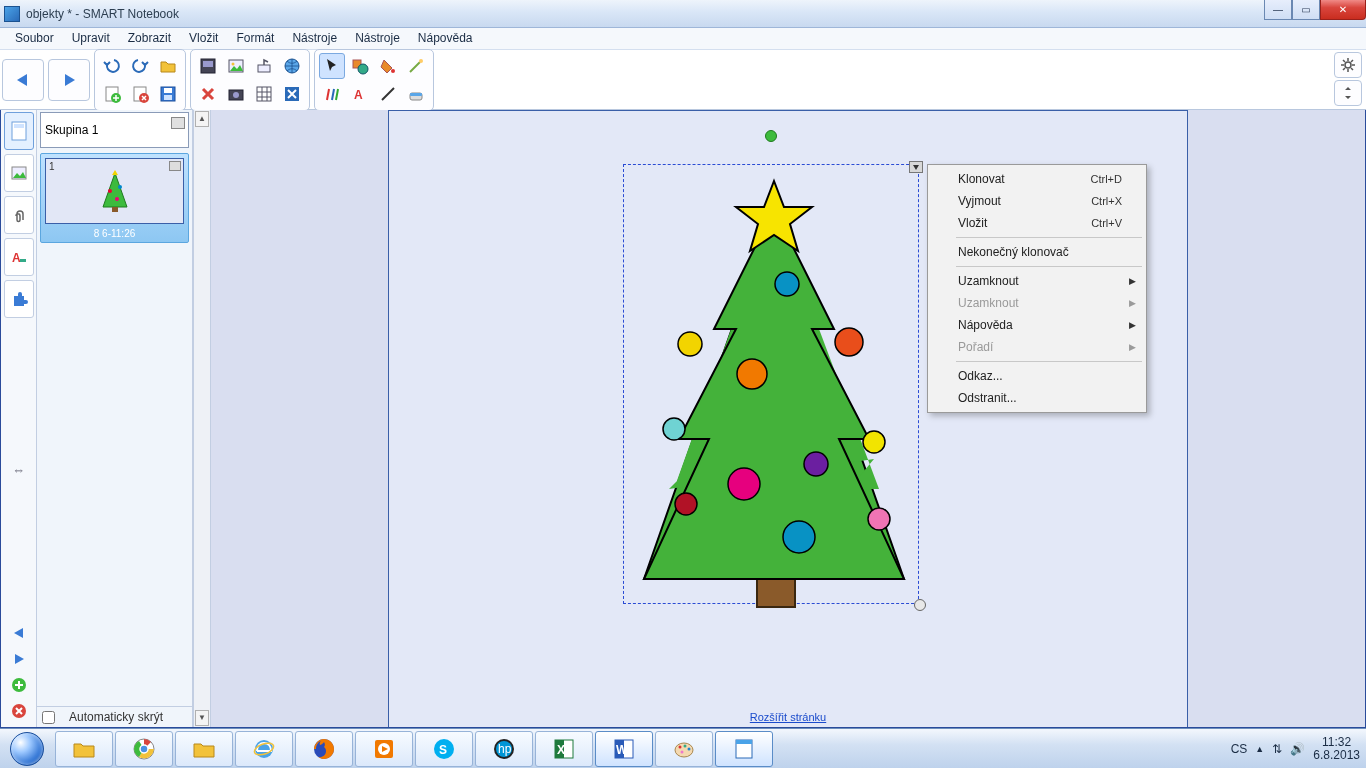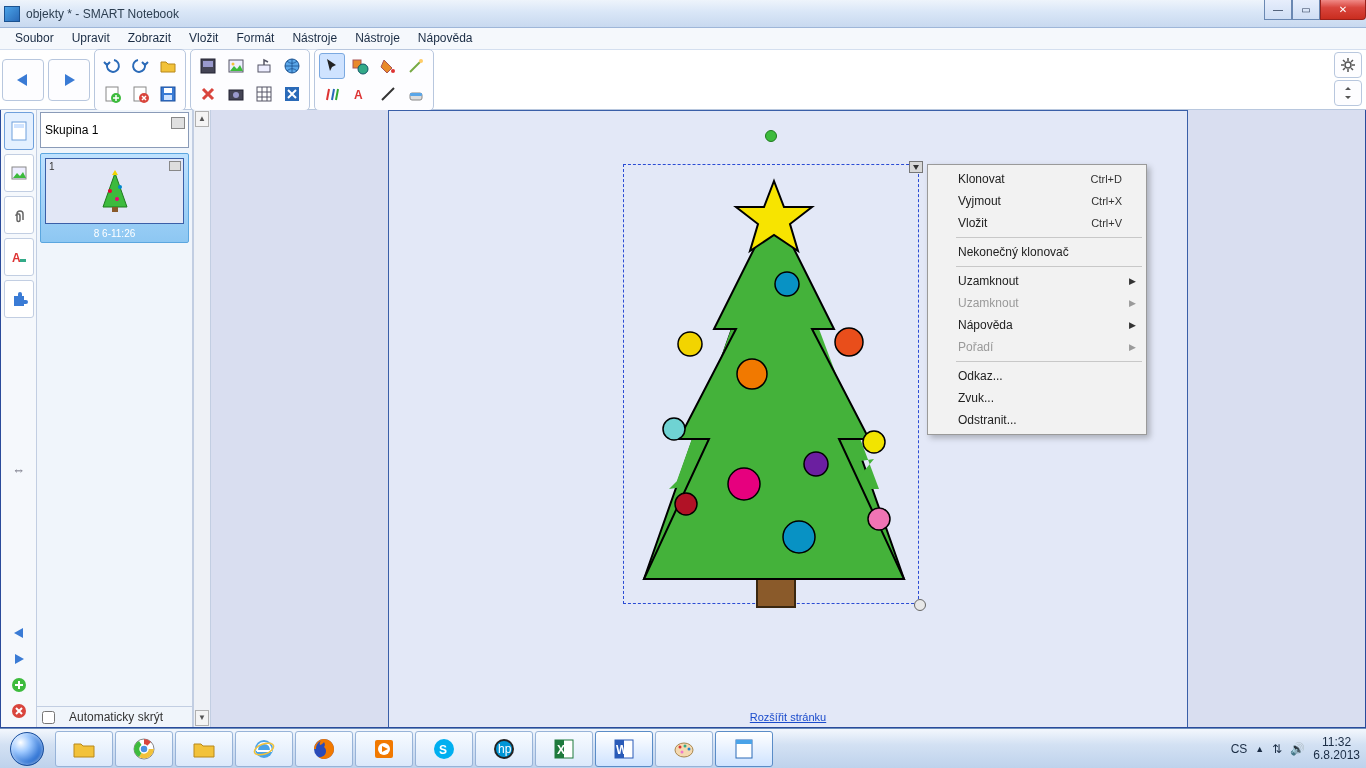--- a/index.html
+++ b/index.html
@@ -412,23 +412,20 @@
             </div>
             <div class="ctxitem disabled">
               <span>Pořadí</span>
               <span class="arr">▶</span>
             </div>
             <div class="ctxsep"></div>
             <div class="ctxitem">
               <span>Odkaz...</span>
             </div>
             <div class="ctxitem">
-              <span>Zvuk...</span>
-            </div>
-            <div class="ctxitem">
               <span>Odstranit...</span>
             </div>
           </div>
 
         <a class="extend">Rozšířit stránku</a>
       </div>
     </div>
 
   </div>
 

